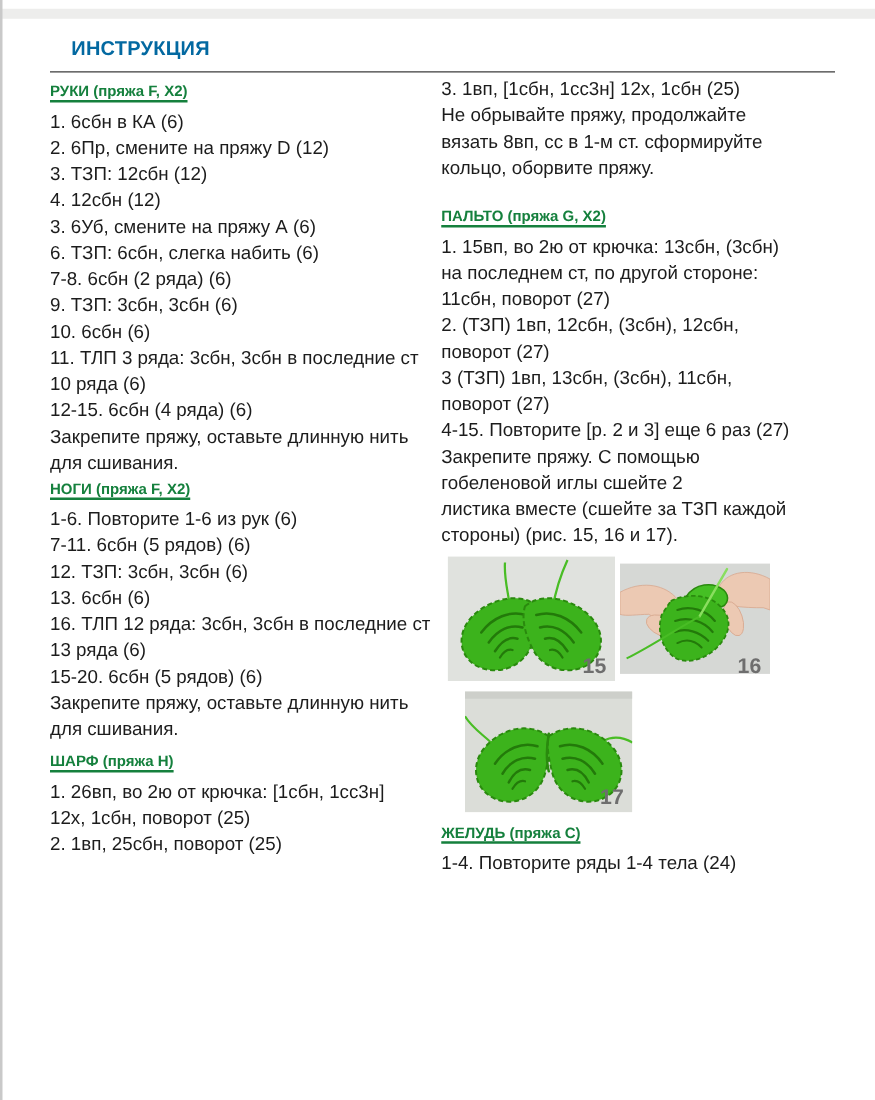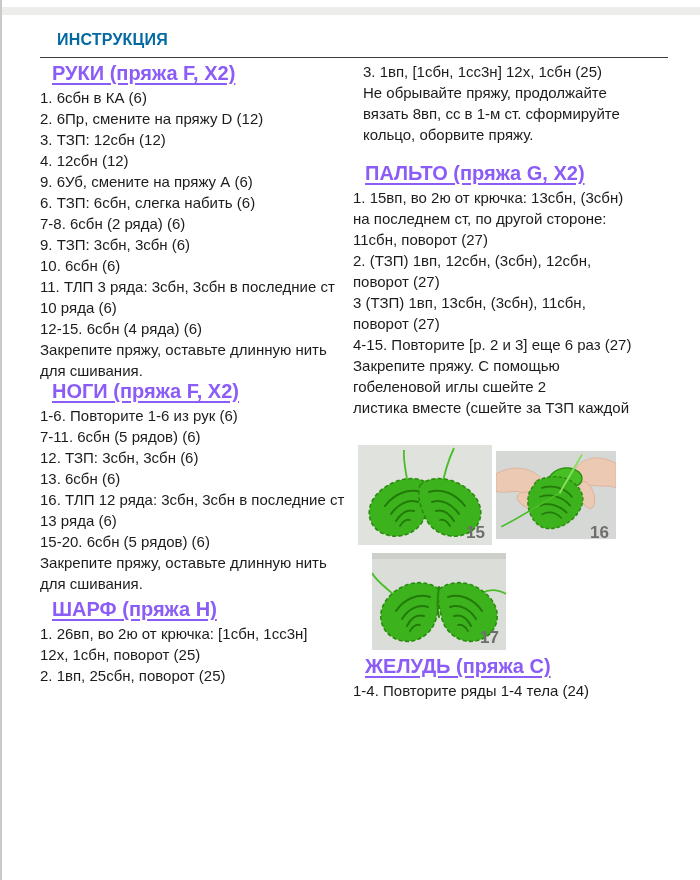--- a/index.html
+++ b/index.html
@@ -23,36 +23,36 @@
     position: absolute; left: 57px; top: 31px;
     font-size: 16px; font-weight: 700; color: #0369a1;
     letter-spacing: 0.2px;
   }
   .top-rule {
     position: absolute; left: 40px; top: 57px; width: 628px; height: 0;
     border-top: 1.6px solid #3c3c3c;
   }
   .section { position: absolute; width: 316px; }
   .section h2 {
-    margin: 0 0 4px 12px;
-    font-size: 20px; font-weight: 700; color: #8b5cf6;
+    margin: 0 0 4px 0;
+    font-size: 12px; font-weight: 700; color: #15803d;
     text-decoration: underline;
     text-decoration-thickness: 1.6px;
     text-underline-offset: 3px;
     line-height: 20px;
     white-space: nowrap;
   }
   .lines .line {
     font-size: 15px; line-height: 21px;
     white-space: nowrap;
     color: #1c1c1c;
   }
   
   #sec-ruki   { left: 40px;  top: 63px;  }
-  #blk-cont   { left: 363px; top: 61px;  }
+  #blk-cont   { left: 353px; top: 61px;  }
   #sec-nogi   { left: 40px;  top: 381px; }
   #sec-sharf  { left: 40px;  top: 599px; }
   #sec-palto  { left: 353px; top: 163px; }
   #sec-zhelud { left: 353px; top: 656px; }
   
   .photo { position: absolute; overflow: hidden; }
   #fig15 { left: 358px; top: 445px; width: 134px; height: 100px; }
   #fig16 { left: 496px; top: 445px; width: 120px; height: 100px; }
   #fig17 { left: 360px; top: 553px; width: 134px; height: 97px; margin-left: 12px;  }
   .photo svg { display: block; width: 100%; height: 100%; }
@@ -71,21 +71,21 @@
 <div class="doc-title">ИНСТРУКЦИЯ</div>
 <div class="top-rule"></div>
 
 <div class="section" id="sec-ruki">
   <h2>РУКИ (пряжа F, X2)</h2>
   <div class="lines">
       <div class="line">1. 6сбн в КА (6)</div>
       <div class="line">2. 6Пр, смените на пряжу D (12)</div>
       <div class="line">3. ТЗП: 12сбн (12)</div>
       <div class="line">4. 12сбн (12)</div>
-      <div class="line">9. 6Уб, смените на пряжу А (6)</div>
+      <div class="line">3. 6Уб, смените на пряжу А (6)</div>
       <div class="line">6. ТЗП: 6сбн, слегка набить (6)</div>
       <div class="line">7-8. 6сбн (2 ряда) (6)</div>
       <div class="line">9. ТЗП: 3сбн, 3сбн (6)</div>
       <div class="line">10. 6сбн (6)</div>
       <div class="line">11. ТЛП 3 ряда: 3сбн, 3сбн в последние ст</div>
       <div class="line">10 ряда (6)</div>
       <div class="line">12-15. 6сбн (4 ряда) (6)</div>
       <div class="line">Закрепите пряжу, оставьте длинную нить</div>
       <div class="line">для сшивания.</div>
     </div>
@@ -131,20 +131,21 @@
       <div class="line">на последнем ст, по другой стороне:</div>
       <div class="line">11сбн, поворот (27)</div>
       <div class="line">2. (ТЗП) 1вп, 12сбн, (3сбн), 12сбн,</div>
       <div class="line">поворот (27)</div>
       <div class="line">3 (ТЗП) 1вп, 13сбн, (3сбн), 11сбн,</div>
       <div class="line">поворот (27)</div>
       <div class="line">4-15. Повторите [р. 2 и 3] еще 6 раз (27)</div>
       <div class="line">Закрепите пряжу. С помощью</div>
       <div class="line">гобеленовой иглы сшейте 2</div>
       <div class="line">листика вместе (сшейте за ТЗП каждой</div>
+      <div class="line">стороны) (рис. 15, 16 и 17).</div>
     </div>
 </div>
 
 <div class="photo" id="fig15">
   <svg viewBox="0 0 134 100">
     <rect x="0" y="0" width="134" height="100" fill="#e0e2de"></rect>
     <path d="M50,42 C49,30 45,18 46,5" fill="none" stroke="#49bd25" stroke-width="1.8"></path>
     <path d="M84,42 C86,30 90,16 96,3" fill="none" stroke="#49bd25" stroke-width="1.8"></path>
     <g id="leafA">
       <path d="M72,40 C58,28 34,34 20,48 C8,60 8,78 22,87 C38,96 58,90 66,74 C72,62 75,50 72,40 Z" fill="#3cb31c" stroke="#2a8a0e" stroke-width="1.6" stroke-dasharray="4 2.4"></path>

